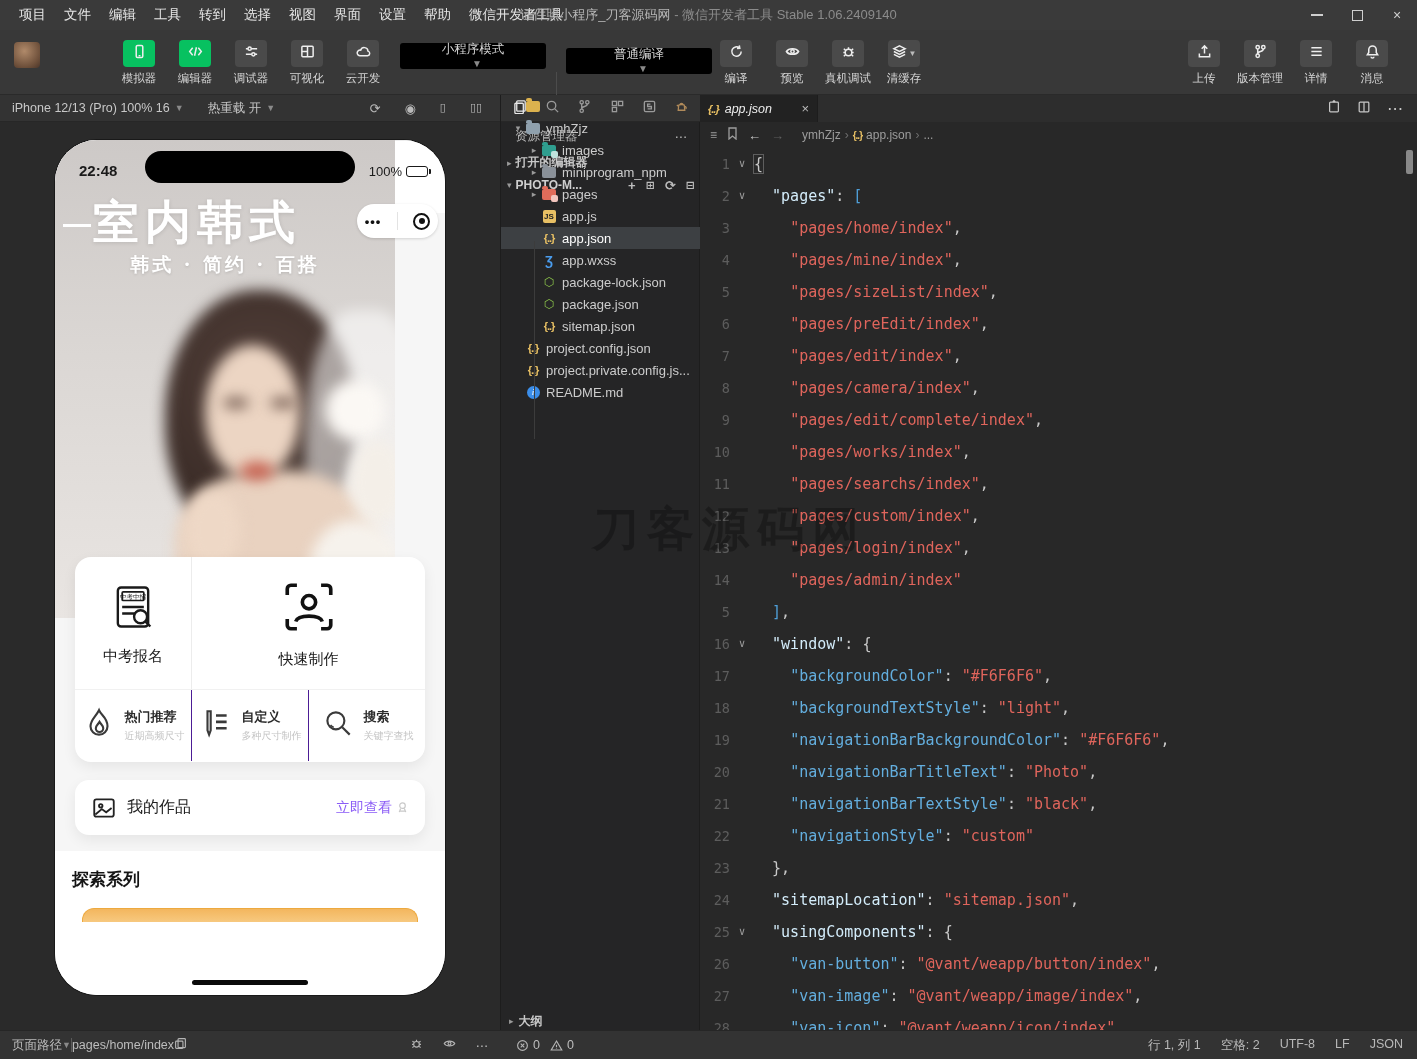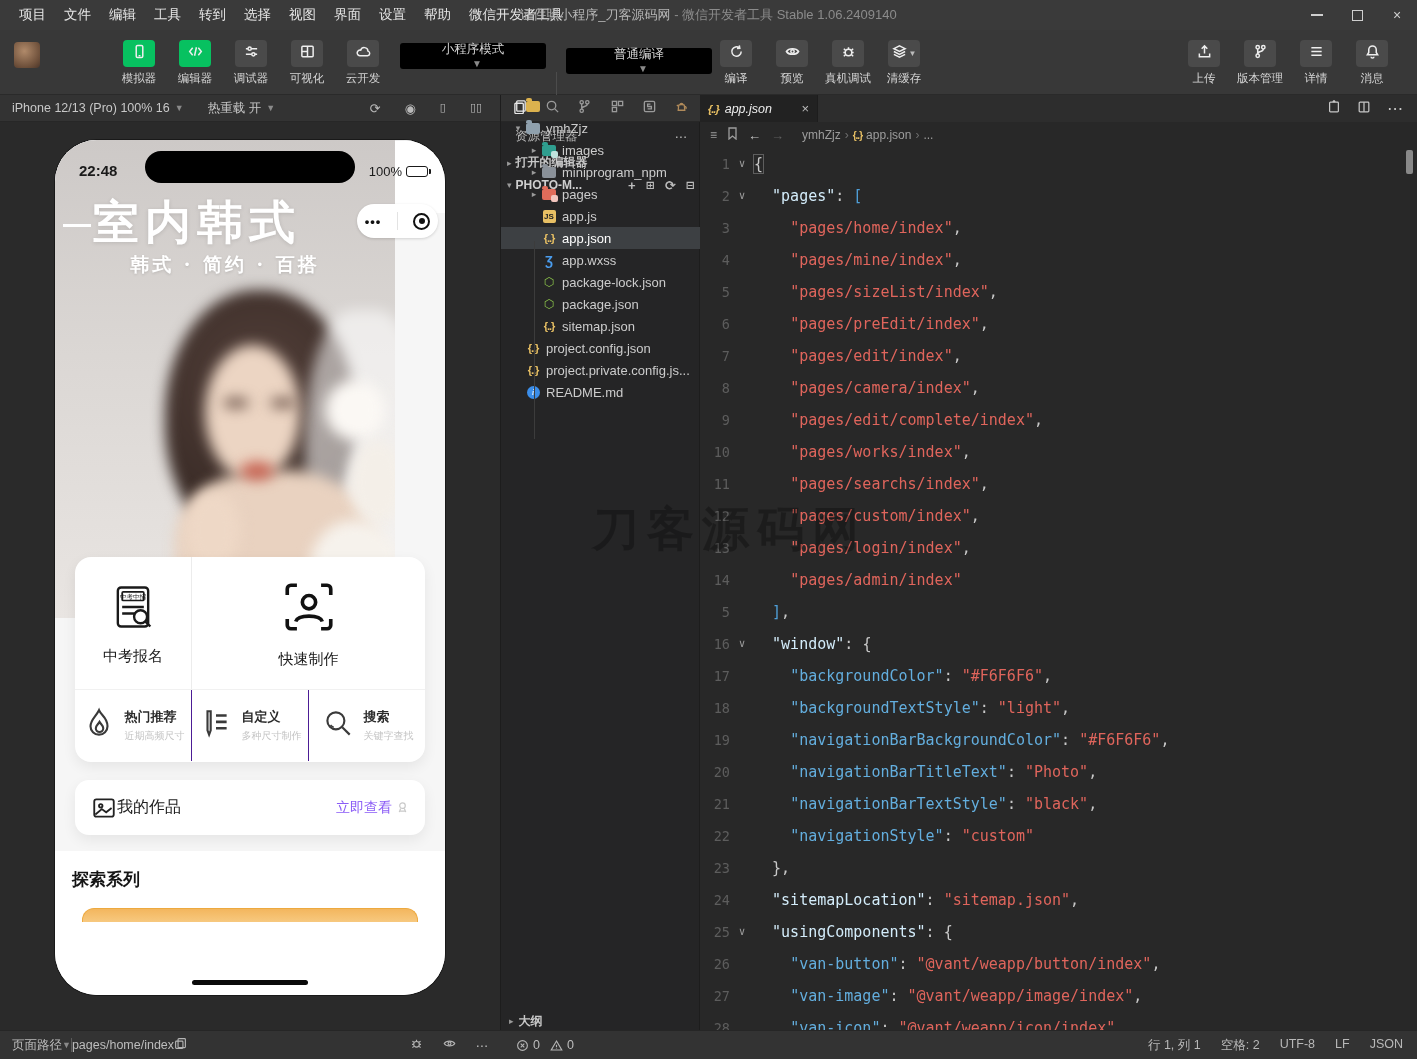--- a/index.html
+++ b/index.html
@@ -74,21 +74,21 @@
   .feat-main { display:flex; flex-direction:column; align-items:center; justify-content:center; gap:10px; }
   .feat-main:first-child { width:117px; border-right:1px solid #ececec; }
   .feat-main:last-child { flex:1; }
   .feat-main .lbl { font-size:15px; color:#1c1c1c; }
   #card1-row2 { display:flex; height:71px; }
   .feat-sub { flex:1; display:flex; align-items:center; justify-content:center; gap:9px; }
   .feat-sub + .feat-sub { border-left:1px solid #4c1d95; }
   .feat-sub .tt { font-size:13px; color:#2b2b2b; font-weight:bold; }
   .feat-sub .dd { font-size:10px; color:#c4c4c4; margin-top:3px; }
   #card2 { left:20px; top:640px; width:350px; height:55px; border-radius:14px;
-    display:flex; align-items:center; padding:0 16px; }
+    display:flex; align-items:center; padding:0 16px; gap:10px; }
   #card2 .lbl { font-size:16px; color:#222; }
   #card2 .action { margin-left:auto; font-size:14px; color:#8b5cf6; display:flex; align-items:center; gap:4px; }
   #white-zone { left:0; top:711px; width:390px; height:144px; background:#fff; }
   #section-title { left:17px; top:728px; font-size:17px; font-weight:bold; color:#151515; }
   #yellow-card { left:27px; top:768px; width:336px; height:14px; border-radius:12px 12px 0 0;
     background:linear-gradient(180deg,#f3b65e,#f7c97f); border:1px solid #eda93f; border-bottom:none; }
   #tabbar { left:0; top:782px; width:390px; height:73px; background:#fff; border-top:1px solid #ededed;
     display:flex; }
   .tab-item { flex:1; display:flex; flex-direction:column; align-items:center; padding-top:9px; gap:3px; }
   .tab-item .lbl { font-size:11.5px; color:#1a1a1a; }

